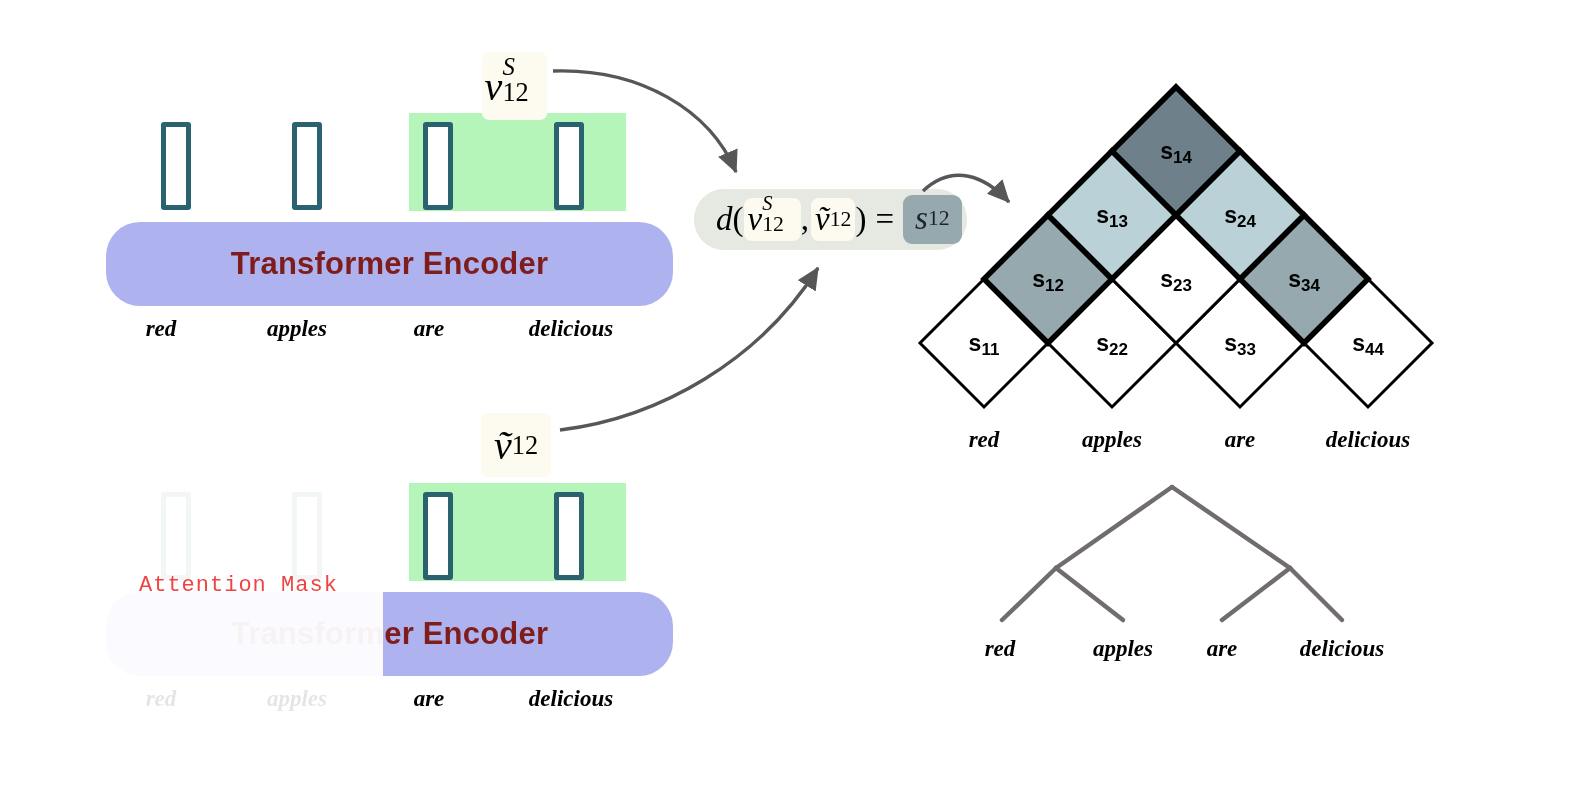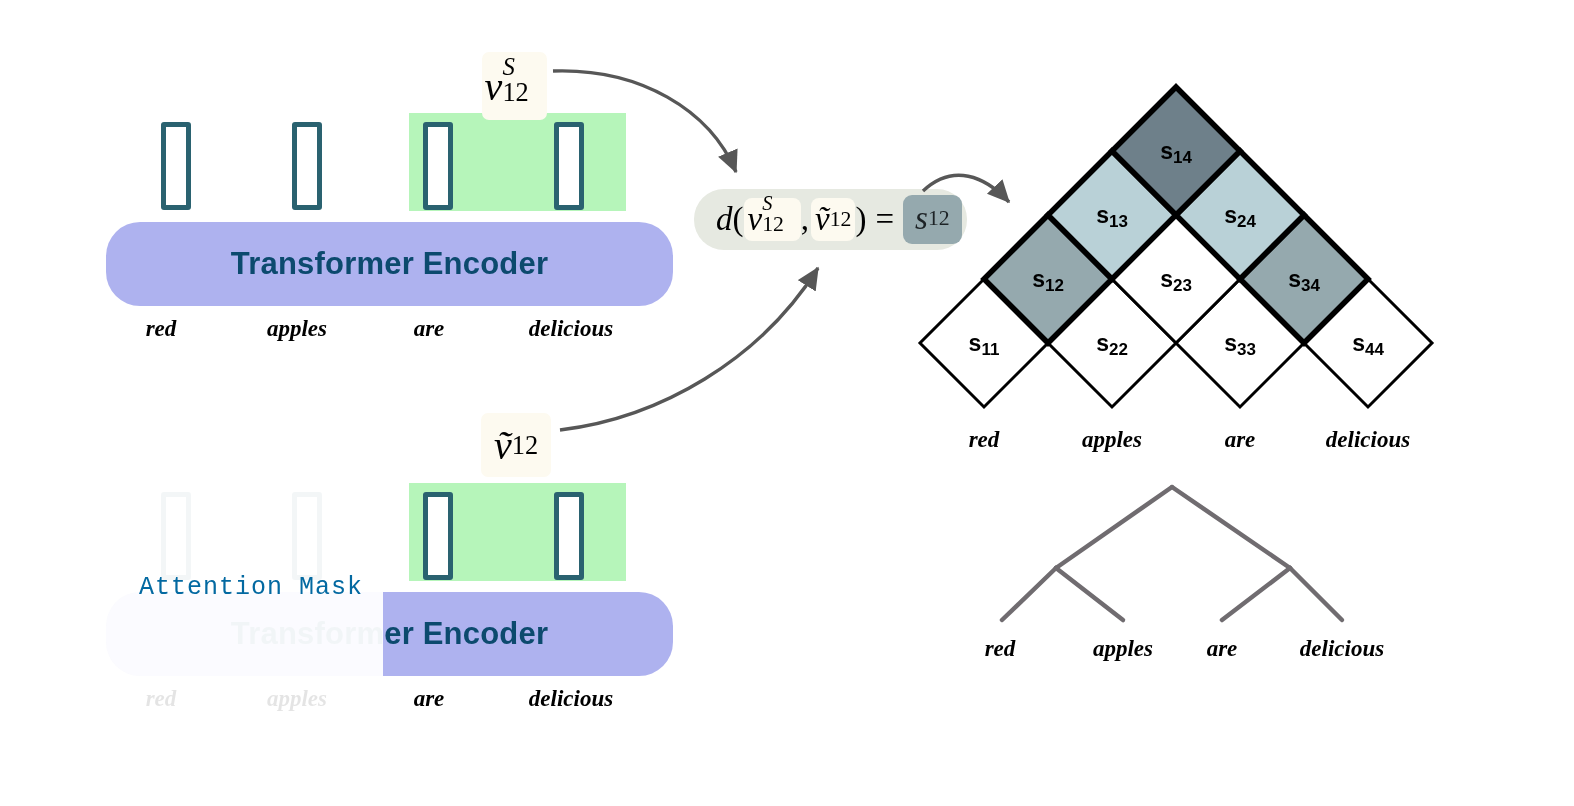--- a/index.html
+++ b/index.html
@@ -18,40 +18,40 @@
   
   .span-hl{position:absolute;background:#b6f5ba;}
 
   
   .encoder{
     position:absolute;background:#aeb2ef;border-radius:34px;
     display:flex;align-items:center;justify-content:center;
   }
   .encoder-label{
     font-family:"Liberation Sans", sans-serif;
-    font-weight:bold;font-size:31px;color:#0c4a6e;letter-spacing:.2px;
+    font-weight:bold;font-size:31px;color:#7f1d1d;letter-spacing:.2px;
   }
 
   
   .word{
     position:absolute;text-align:center;
     font-family:"Liberation Serif", serif;
     font-weight:bold;font-style:italic;font-size:23px;color:#000;
     white-space:nowrap;
   }
 
   
   .faded{opacity:.055;}
   .faded-words{opacity:.10;}
 
   
   .mask-caption{
     position:absolute;
     font-family:"Liberation Mono", monospace;
-    font-size:25px;color:#0369a1;letter-spacing:1px;white-space:nowrap;
+    font-size:22px;color:#ef4444;letter-spacing:1px;white-space:nowrap;
   }
 
   
   .mathchip{
     position:absolute;background:#fdfaf0;border-radius:7px;
     display:flex;align-items:center;justify-content:center;
     font-family:"Liberation Serif", serif;color:#000;
   }
   .mi{font-style:italic;}
   .sub{font-size:.66em;vertical-align:-0.32em;font-style:normal;}

